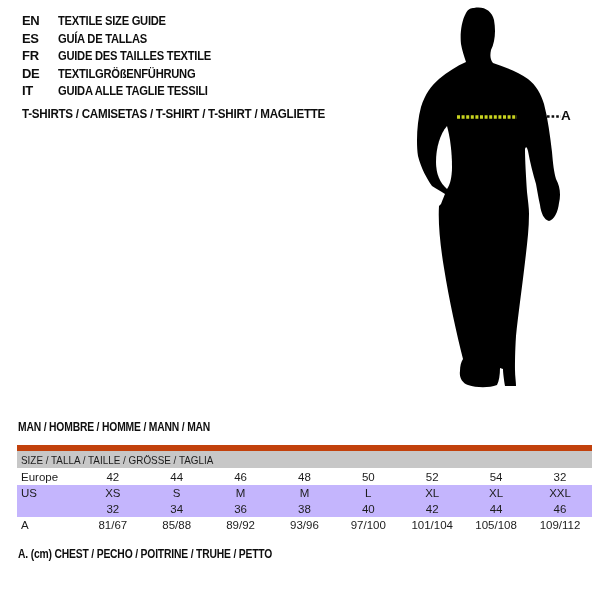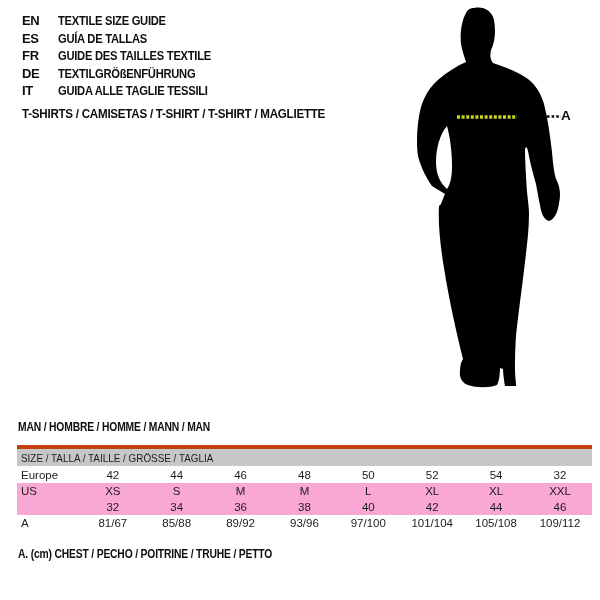--- a/index.html
+++ b/index.html
@@ -22,22 +22,22 @@
   .figure-wrap { position:absolute; left:390px; top:0; width:210px; height:420px; }
   .measure-label { position:absolute; left:561px; top:108px; font-size:13.5px; font-weight:bold; letter-spacing:-0.3px; }
 
   
   .gender-label { position:absolute; left:18px; top:420px; font-size:12px; font-weight:bold; letter-spacing:-0.2px; }
 
   
   .size-table { position:absolute; left:17px; top:445px; width:575px; border-collapse:collapse; font-size:11.5px; color:#1c1c1c; table-layout:fixed; }
   .size-table th, .size-table td { padding:0; font-weight:normal; height:16px; vertical-align:middle; text-align:center; }
   .size-table .lbl { text-align:left; padding-left:4px; width:66px; }
-  .size-table .head-row th { background:#c7c7c7; border-top:4px solid #c2410c; height:17px; text-align:left; padding-left:4px; }
-  .size-table .stripe td { background:#f9a8d4; }
+  .size-table .head-row th { background:#c7c7c7; border-top:6px solid #c2410c; height:17px; text-align:left; padding-left:4px; }
+  .size-table .stripe td { background:#c4b5fd; }
   .size-table .row-europe td { height:17px; }
 
   
   .footnote { position:absolute; left:18px; top:547px; font-size:12px; font-weight:bold; letter-spacing:-0.2px; }
 </style>
 </head>
 <body>
 
 <div class="canvas">
 

